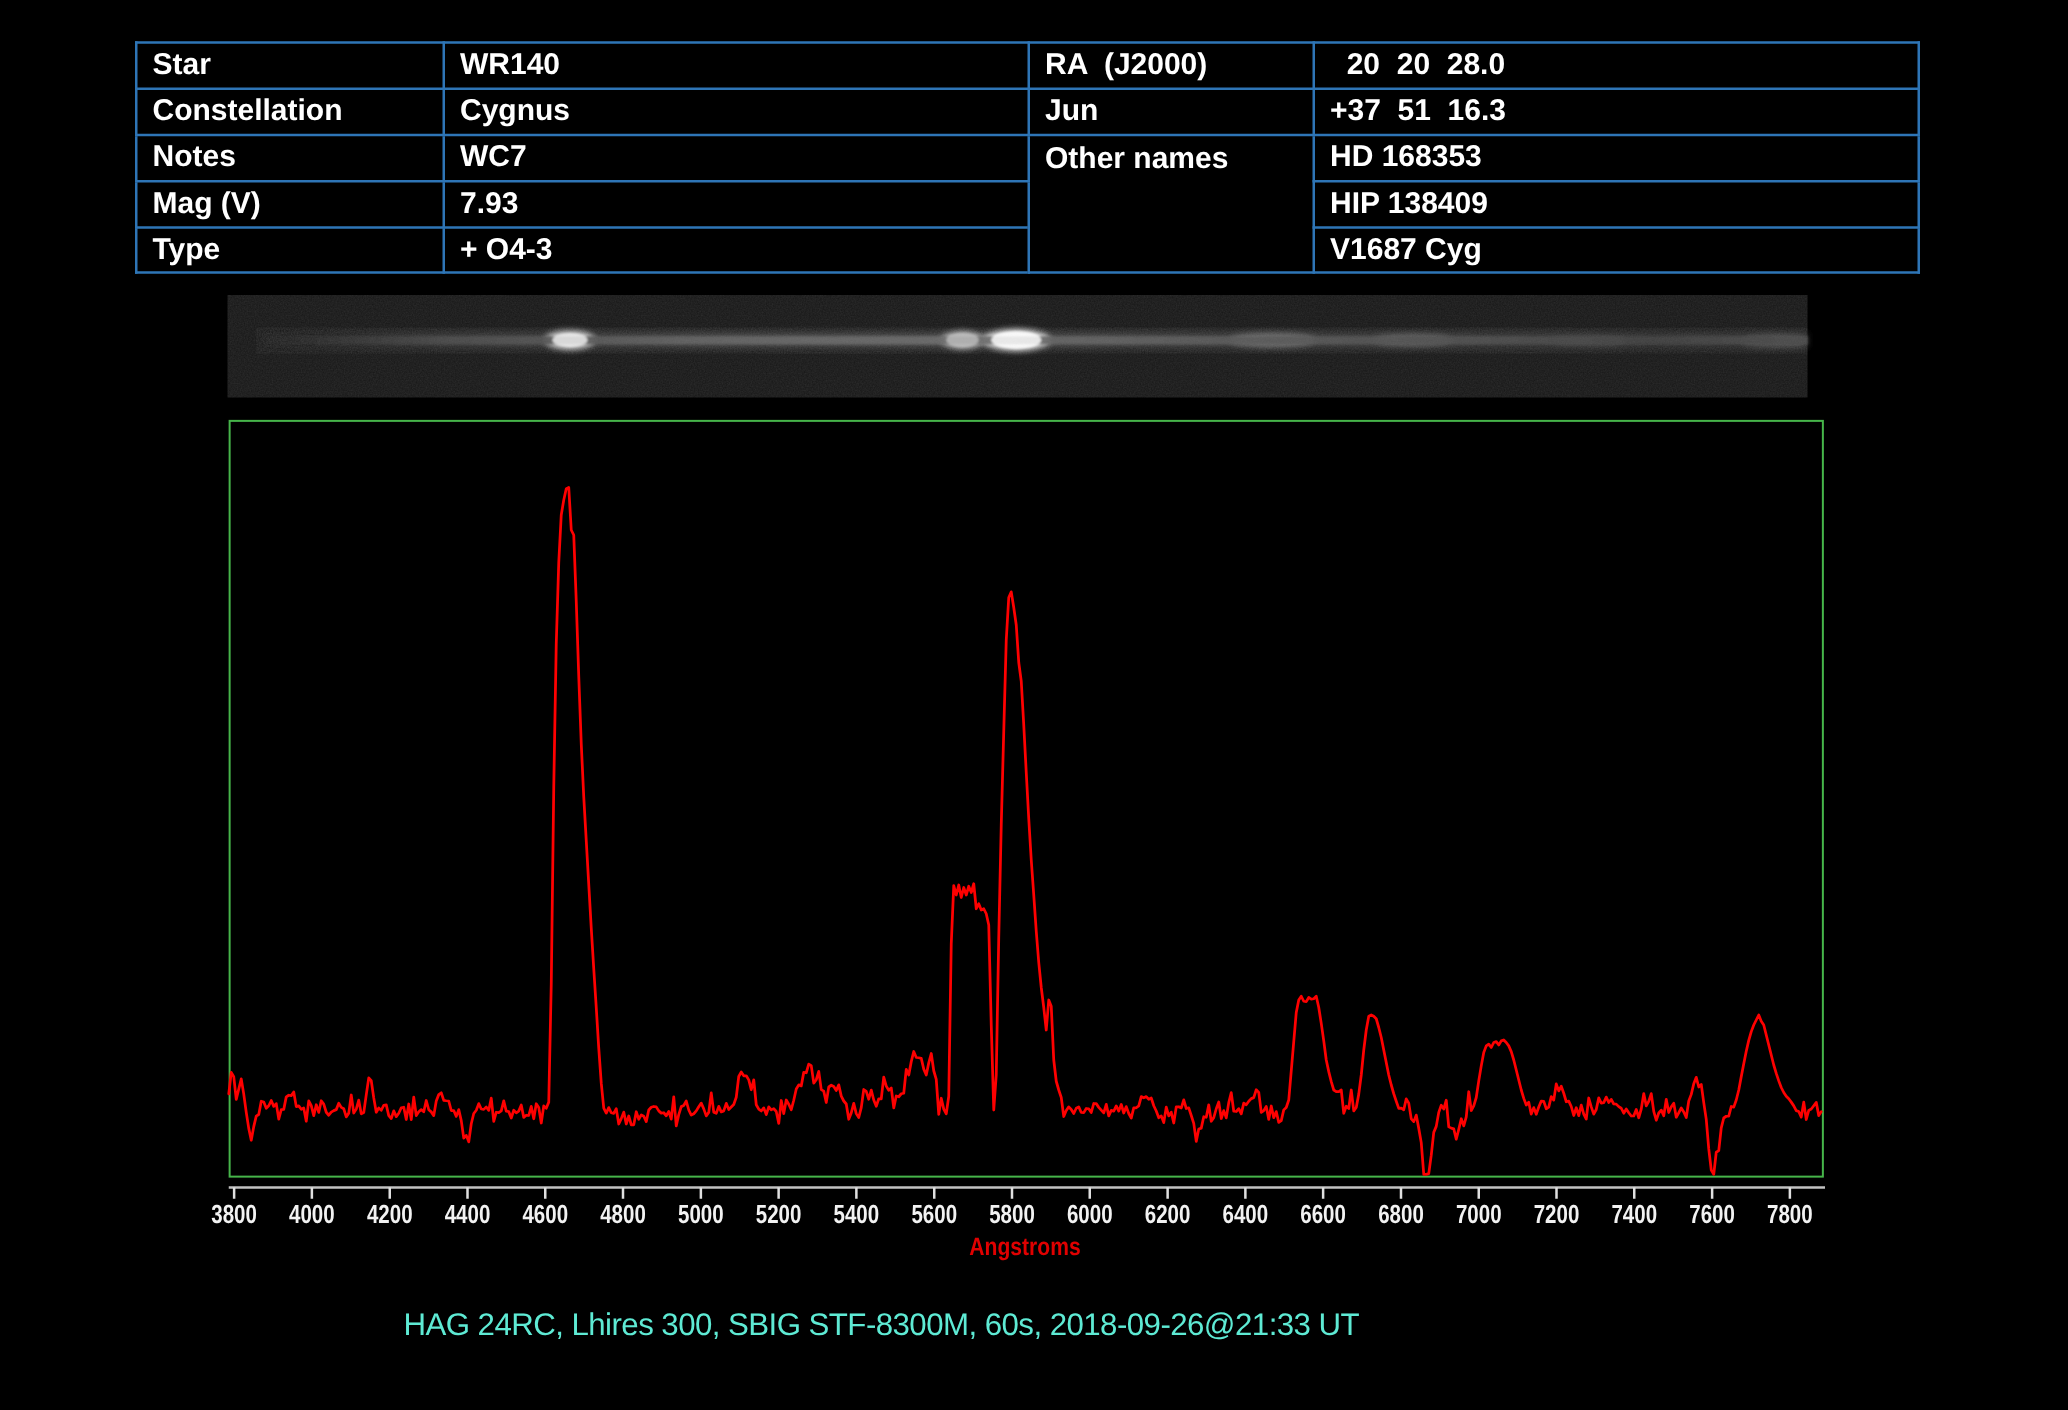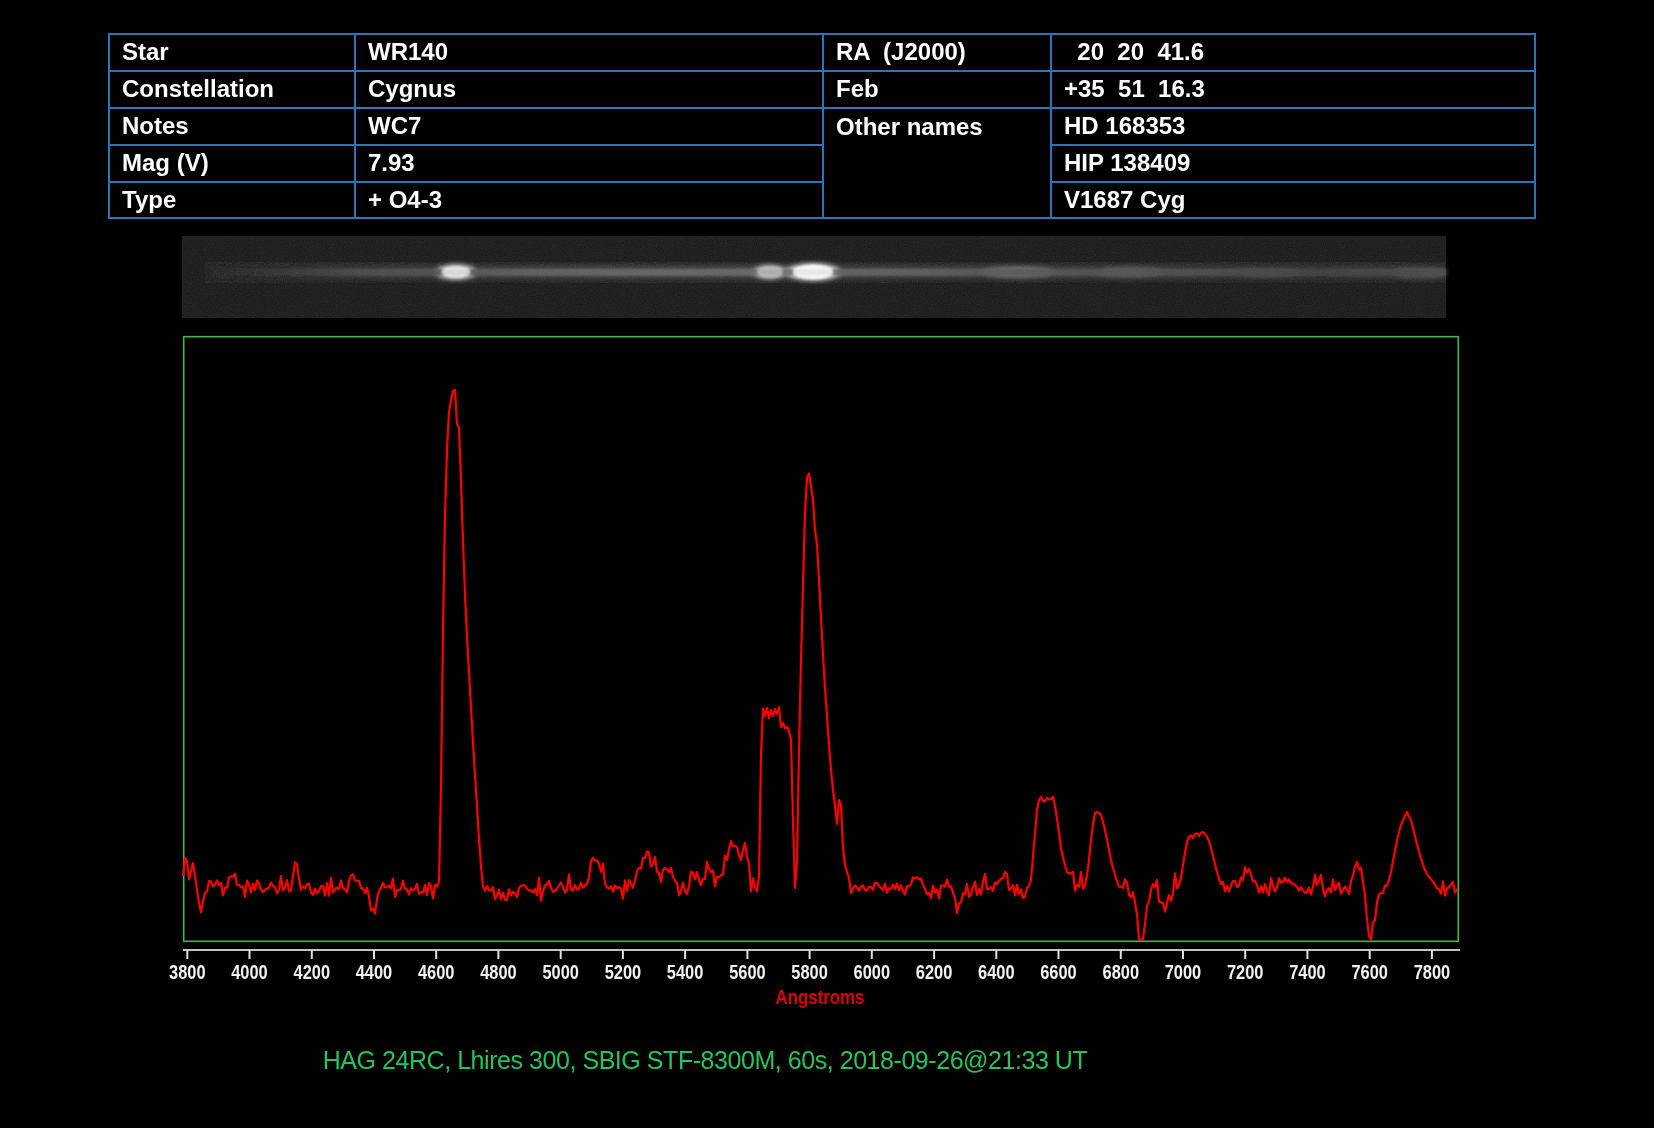--- a/index.html
+++ b/index.html
@@ -1,39 +1,39 @@
 <!DOCTYPE html>
 <html><head><meta charset="utf-8"><style>
 html,body{margin:0;padding:0;background:#000;}
 body{width:1654px;height:1128px;position:relative;font-family:"Liberation Sans",sans-serif;overflow:hidden;}
 table{position:absolute;left:108px;top:33px;border-collapse:collapse;table-layout:fixed;}
 td{border:2.5px solid #2e75b6;color:#fff;font-size:24px;font-weight:bold;padding:0 0 0 12px;height:34.9px;white-space:pre;overflow:hidden;}
 .axlab{font-size:21px;font-weight:bold;fill:#f2f2f2;font-family:"Liberation Sans",sans-serif;}
-#cap{position:absolute;left:0;top:1046px;width:1410px;text-align:center;color:#22c55e;font-size:25px;font-weight:normal;letter-spacing:-0.45px;}
+#cap{position:absolute;left:0;top:1046px;width:1410px;text-align:center;color:#5eead4;font-size:25px;font-weight:normal;letter-spacing:-0.45px;}
 </style></head>
 <body>
 <table>
 <colgroup>
       <col style="width:246px">
       <col style="width:468px">
       <col style="width:228px">
       <col style="width:484px">
     </colgroup>
 <tbody>
       <tr>
         <td>Star</td>
         <td>WR140</td>
         <td>RA  (J2000)</td>
-        <td>  20  20  41.6</td>
+        <td>  20  20  28.0</td>
       </tr>
 <tr>
         <td>Constellation</td>
         <td>Cygnus</td>
-        <td>Feb</td>
-        <td>+35  51  16.3</td>
+        <td>Jun</td>
+        <td>+37  51  16.3</td>
       </tr>
 <tr>
         <td>Notes</td>
         <td>WC7</td>
         <td rowspan="3" style="vertical-align:top;line-height:36px;margin-top:20px;">Other names</td>
         <td>HD 168353</td>
       </tr>
 <tr>
         <td>Mag (V)</td>
         <td>7.93</td>

